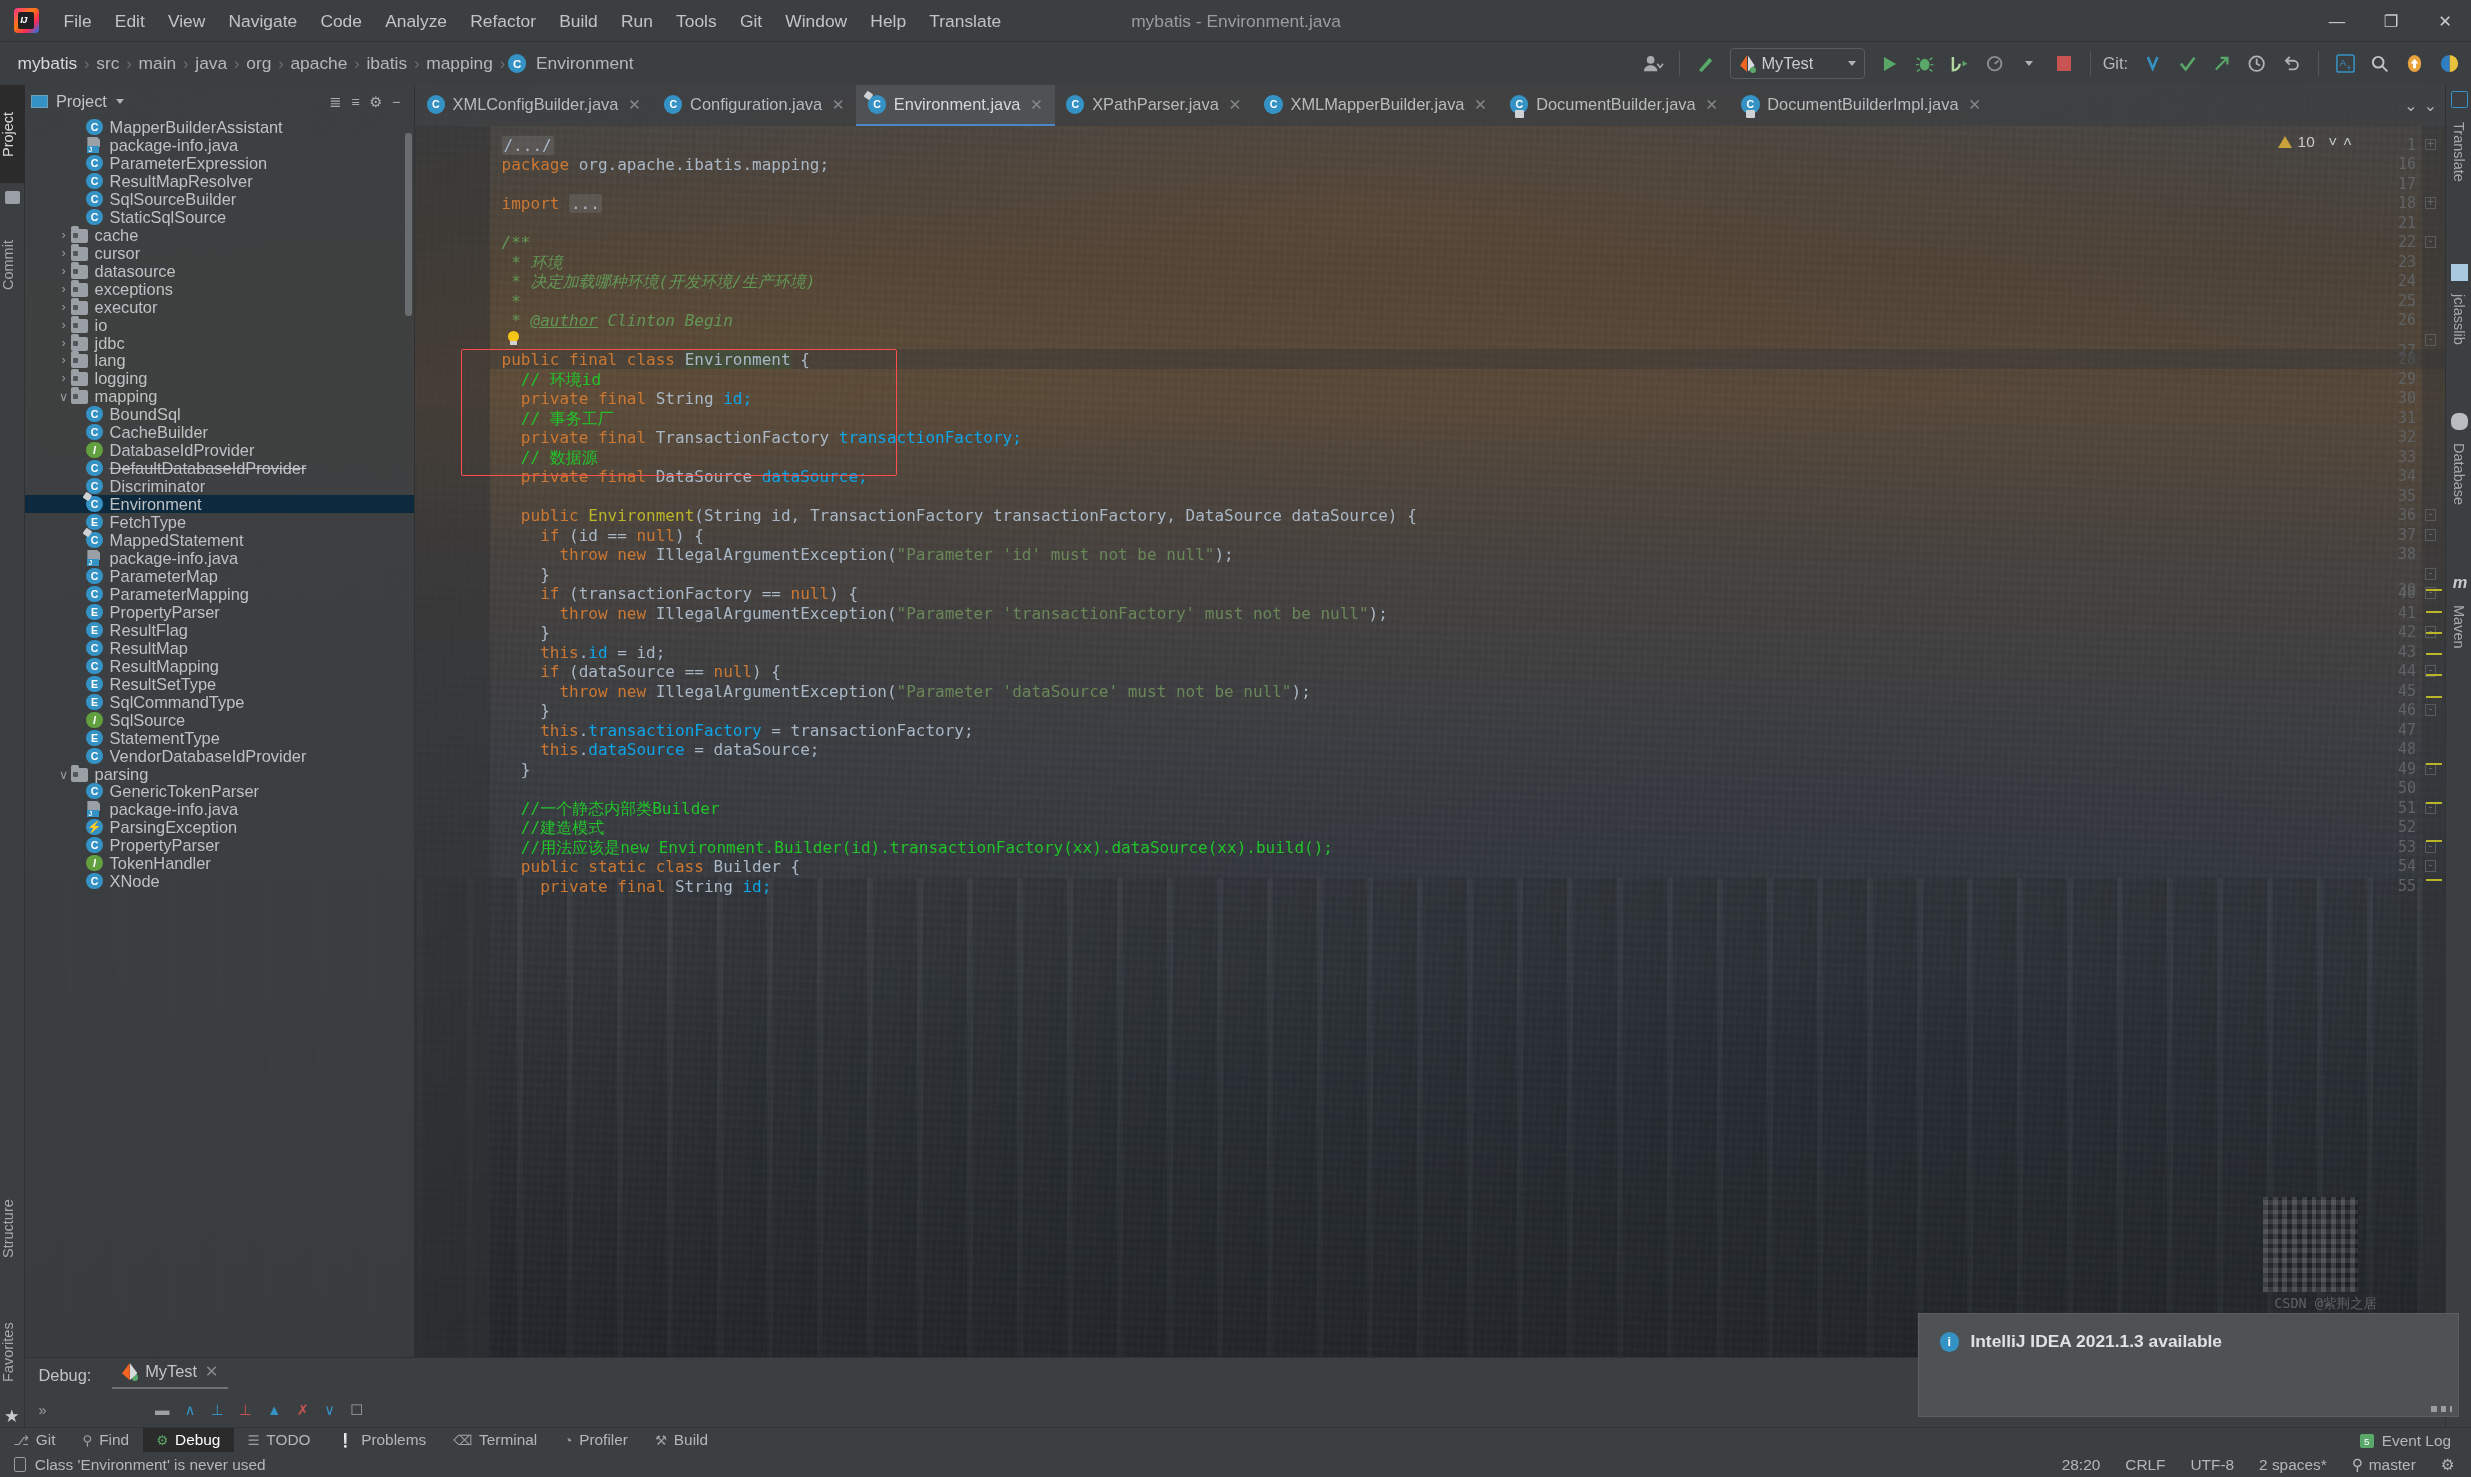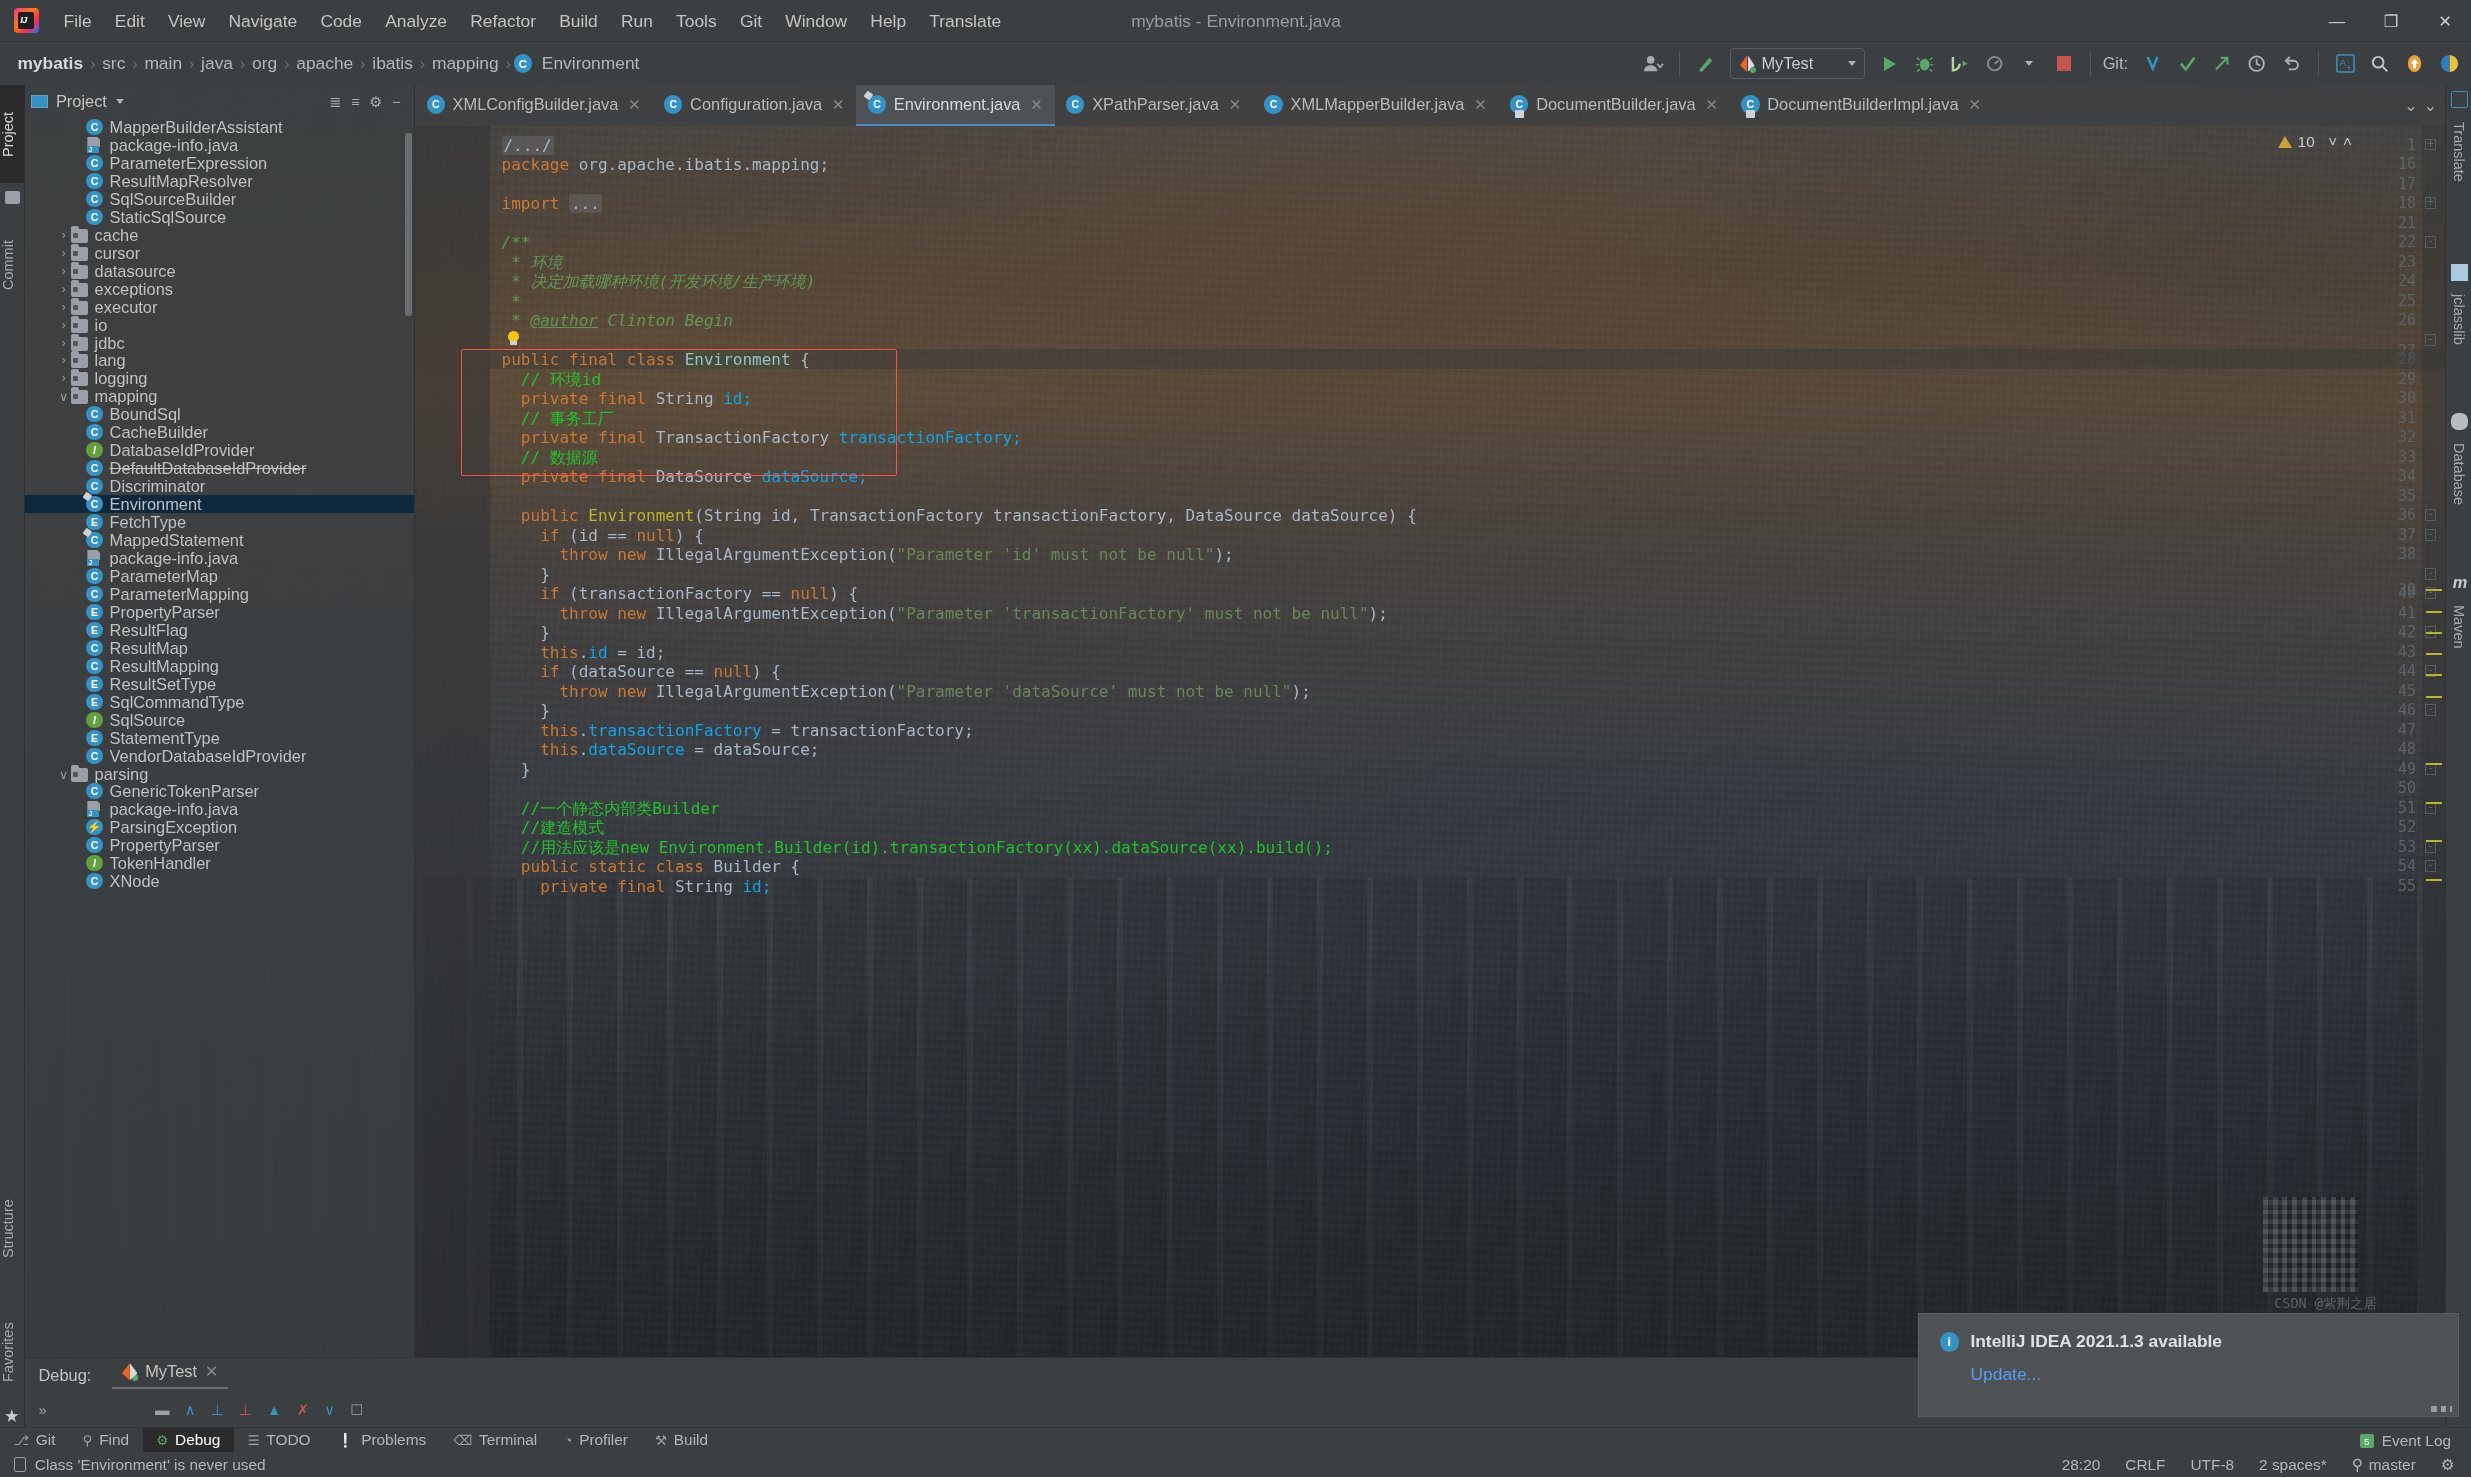--- a/index.html
+++ b/index.html
@@ -55,21 +55,21 @@
   .wincontrols div{ width:54px; height:42px; display:flex;align-items:center;justify-content:center;
      font-size:16.4px; color:#c9c9c9; }
 
   
   .navbar{
     position:absolute; left:0; top:42px; width:2472px; height:43px;
     background:#3c3f41; display:flex; align-items:center; z-index:35;
   }
   .crumbs{ display:flex; align-items:center; margin-left:13.5px; font-size:17.4px; }
   .crumbs .c{ color:#b4b7ba; padding:0 3.9px; }
-  .crumbs .c.bold{ font-weight:bold; color:#d6d8da; }
+  .crumbs .c.bold{ font-weight:normal; color:#d6d8da; }
   .crumbs .sep{ color:#6d7074; padding:0 2.9px; font-size:16.4px; }
   .crumbs .cls-ico{ width:18.3px;height:18.3px;border-radius:50%;background:#3592c4;color:#fff;font-size:11.6px;
       display:inline-flex;align-items:center;justify-content:center;margin-right:5.8px;font-weight:bold;}
 
   .tb-right{ position:absolute; right:5.8px; top:0; height:43px; display:flex; align-items:center; gap:1.9px;}
   .tbtn{ width:33px;height:33px; display:flex;align-items:center;justify-content:center;
      font-size:15.4px; color:#c3c3c3; border-radius:2.9px;}
   .runcfg{ height:31px; min-width:135px; border:1px solid #5a5d5f; border-radius:3.9px; display:flex;
      align-items:center; gap:6.8px; padding:0 8.7px; margin:0 5.8px; font-size:16.4px; color:#c9cbcd;}
   .sep-v{ width:1px; height:25px; background:#55585a; margin:0 7.7px; }
@@ -935,18 +935,17 @@
   <div class="evlog">
     <span class="evdot">5</span>
     <span>Event Log</span>
   </div>
 
   <div class="notif">
     <div class="ntitle">
       <span class="iico">i</span>
       <span>IntelliJ IDEA 2021.1.3 available</span>
     </div>
-    <div class="nlink">Update...</div>
     <div class="ngrip"></div>
   </div>
 
 </div>
 
 
 </body></html>

